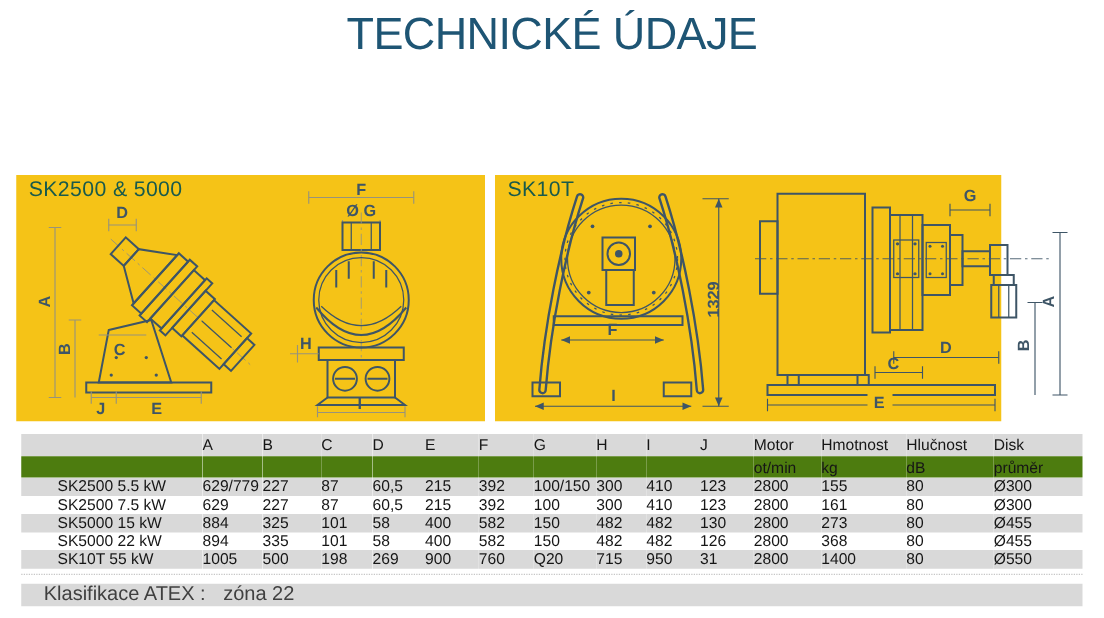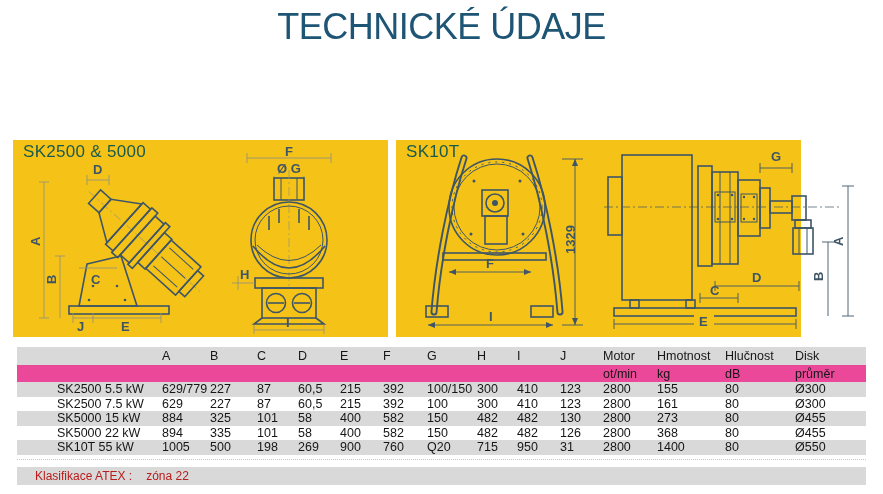--- a/index.html
+++ b/index.html
@@ -33,28 +33,28 @@
   table.spec{
     position:absolute;left:17px;top:347px;width:849px;
     border-collapse:collapse;table-layout:fixed;
     font-size:12.5px;color:#161616;
   }
   table.spec th,table.spec td{
     padding:0;margin:0;text-align:left;font-weight:normal;
     white-space:nowrap;overflow:hidden;vertical-align:middle;
   }
   table.spec thead tr.hdr{background:#d9d9d9;height:18px;}
-  table.spec thead tr.units{background:#ec4899;height:17px;}
+  table.spec thead tr.units{background:#4d7c0f;height:17px;}
   table.spec tbody tr{height:14.6px;line-height:14.6px;}
   table.spec tbody tr:nth-child(odd){background:#d9d9d9;}
-  table.spec th:first-child,table.spec td:first-child{padding-left:40px;}
+  table.spec th:first-child,table.spec td:first-child{padding-left:29px;}
   .dotline{position:absolute;left:17px;top:459px;width:849px;height:0;border-top:1px dotted #c6c6c6;}
   .footer-bar{
     position:absolute;left:17px;top:467px;width:849px;height:18px;
-    background:#d9d9d9;font-size:12px;line-height:18px;color:#b91c1c;
+    background:#d9d9d9;font-size:16px;line-height:18px;color:#404040;
   }
   .footer-bar .label{margin-left:18px;}
   .footer-bar .value{margin-left:14px;}
 </style>
 </head>
 <body>
 
 <div class="page-title">TECHNICKÉ ÚDAJE</div>
 
 <div class="panel panel-left">

